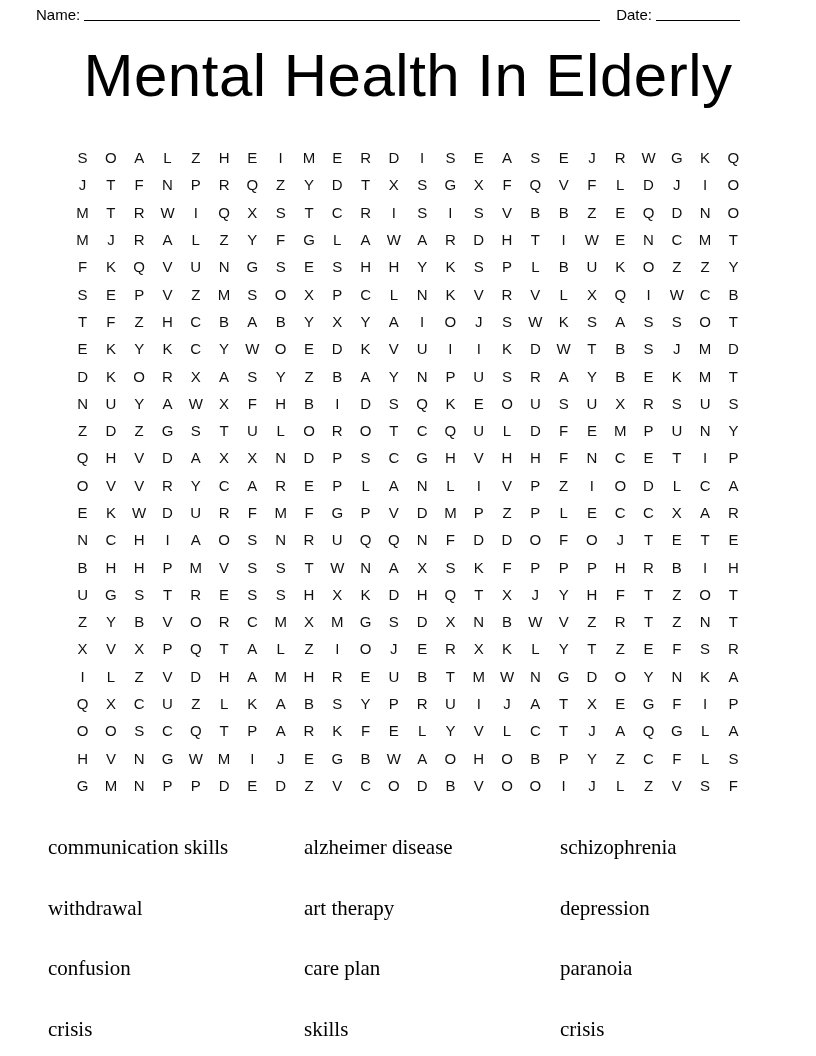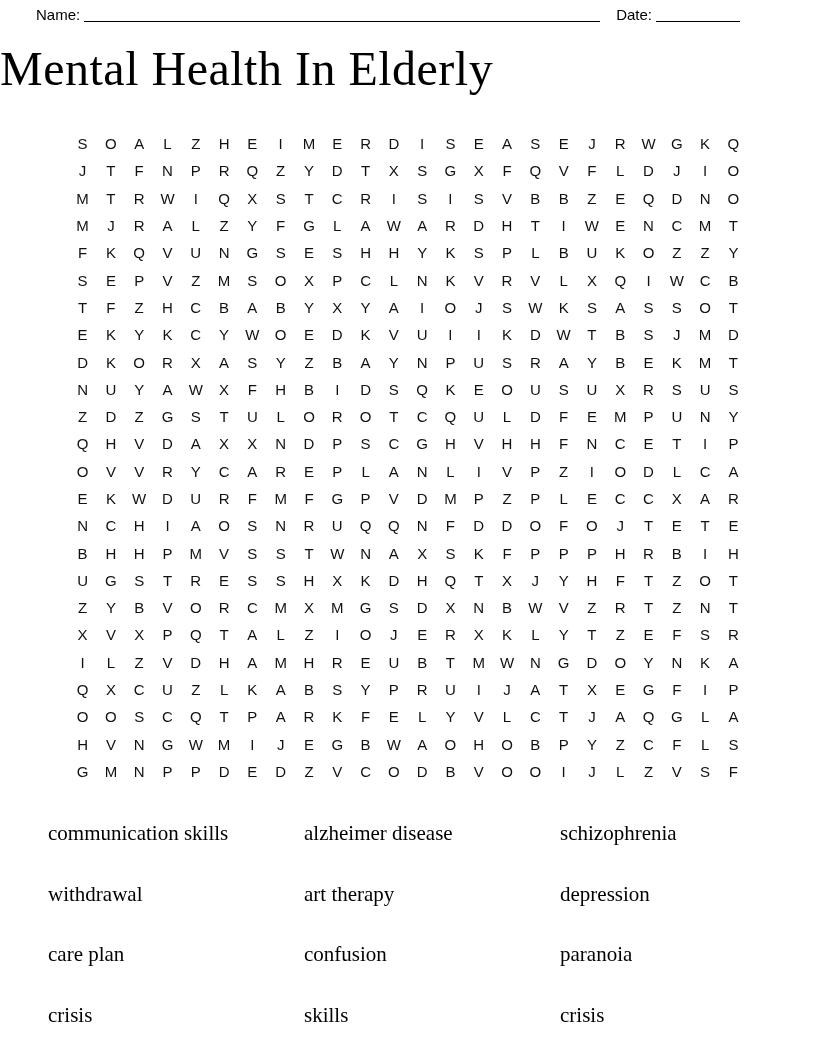--- a/index.html
+++ b/index.html
@@ -19,48 +19,48 @@
     width: 816px;
     height: 1056px;
     box-sizing: border-box;
     padding: 0;
     position: relative;
   }
 
   
   .meta-row {
     display: flex;
-    align-items: center;
+    align-items: flex-start;
     padding: 6px 72px 0 36px;
     font-size: 15px;
     font-family: "Liberation Sans", sans-serif;
   }
   .meta-label {
     font-size: 15px;
     white-space: nowrap;
   }
   .meta-rule {
     flex: 1 1 auto;
     border-bottom: 1px solid #000;
     height: 14px;
     margin: 0 4px 0 4px;
   }
   .meta-rule.name { flex-grow: 8; }
   .meta-rule.date { flex-grow: 1; min-width: 84px; max-width: 90px; }
   .meta-label.date-label { margin-left: 12px; }
 
   
   .title {
-    text-align: left;
-    font-size: 48px;
+    text-align: center;
+    font-size: 60px;
     font-weight: 400;
     letter-spacing: 0.5px;
     margin: 18px 0 0 0;
     padding: 0;
-    font-family: Liberation Serif, serif;
+    font-family: Liberation Sans, sans-serif;
   }
 
   
   .grid-wrap {
     margin-top: 34px;
     display: flex;
     justify-content: center;
   }
   .grid {
     display: grid;
@@ -692,21 +692,21 @@
       </div>
   </div>
 
   <div class="wordlist" id="wordlist">
       <div class="word">communication skills</div>
       <div class="word">alzheimer disease</div>
       <div class="word">schizophrenia</div>
       <div class="word">withdrawal</div>
       <div class="word">art therapy</div>
       <div class="word">depression</div>
+      <div class="word">confusion</div>
       <div class="word">care plan</div>
-      <div class="word">confusion</div>
       <div class="word">paranoia</div>
       <div class="word">crisis</div>
       <div class="word">skills</div>
       <div class="word">crisis</div>
     </div>
 
 </div>
 
 </body></html>

